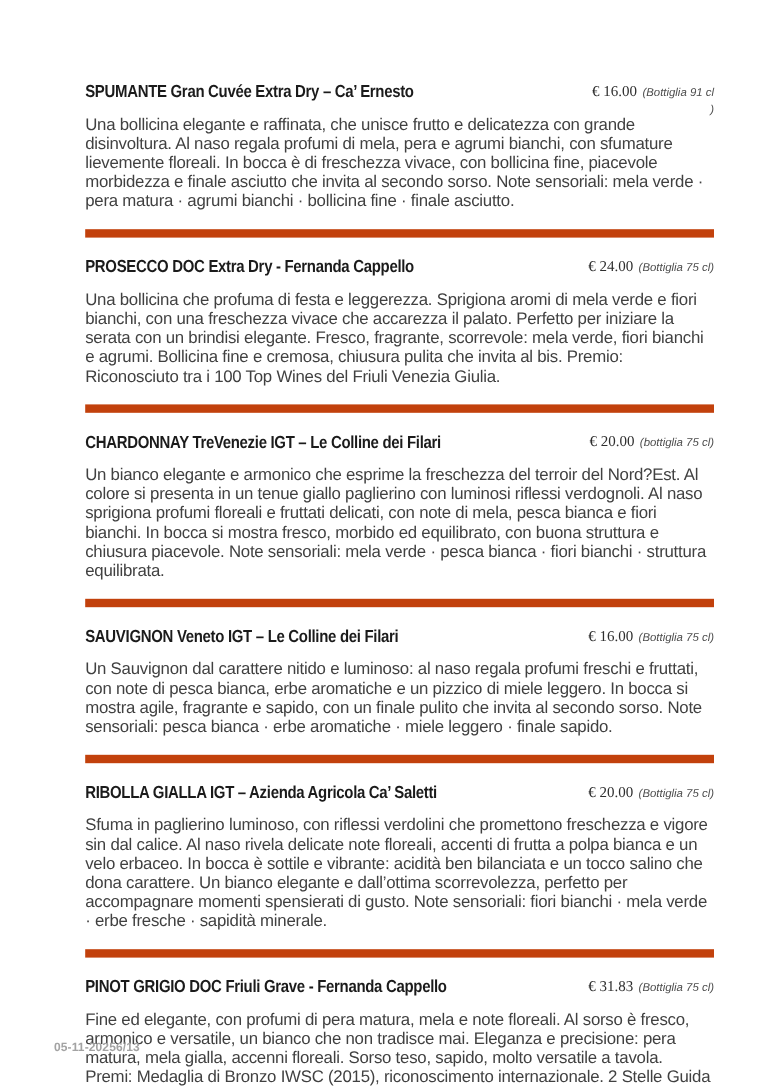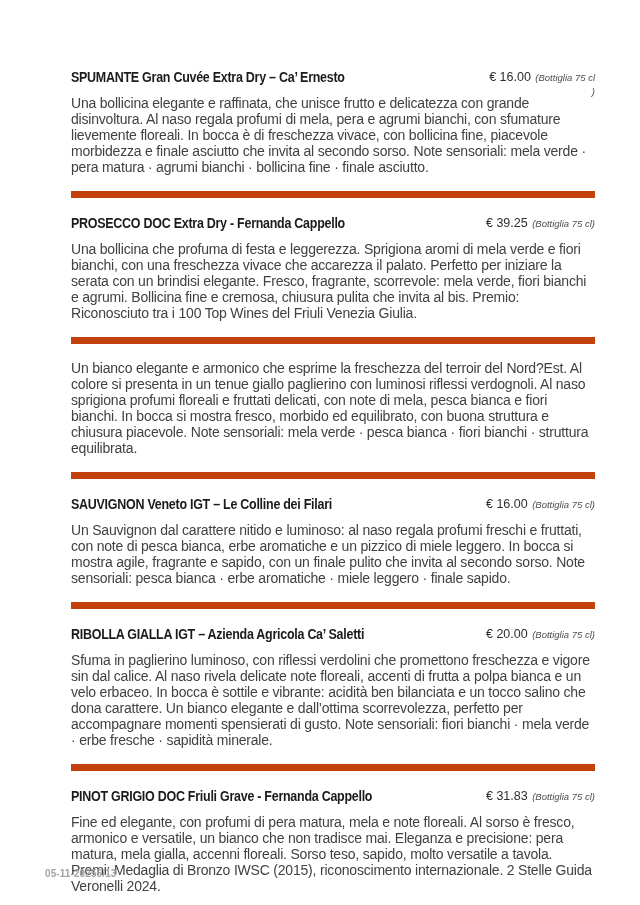--- a/index.html
+++ b/index.html
@@ -49,20 +49,21 @@
     right: 0;
     top: 0;
     width: 130px;
     text-align: right;
     white-space: nowrap;
     line-height: 15px;
   }
   .price-amount {
     font-size: 12.5px;
     color: #2e2e2e;
+    font-family: Liberation Serif, serif;
   }
   .price-note {
     font-size: 9.5px;
     font-style: italic;
     color: #4d4d4d;
   }
   .price-note-overflow {
     display: block;
     font-size: 9.5px;
     font-style: italic;
@@ -92,40 +93,48 @@
 </head>
 <body>
 
 <main class="page">
 
   <section class="wine-item">
     <div class="item-header">
       <h2 class="wine-name">SPUMANTE Gran Cuvée Extra Dry – Ca’ Ernesto</h2>
       <div class="price">
         <span class="price-amount">€ 16.00</span>
-        <span class="price-note">(Bottiglia 75 cl</span>
+        <span class="price-note">(Bottiglia 91 cl</span>
         <span class="price-note-overflow">)</span>
       </div>
     </div>
     <p class="wine-desc">Una bollicina elegante e raffinata, che unisce frutto e delicatezza con grande disinvoltura. Al naso regala profumi di mela, pera e agrumi bianchi, con sfumature lievemente floreali. In bocca è di freschezza vivace, con bollicina fine, piacevole morbidezza e finale asciutto che invita al secondo sorso. Note sensoriali: mela verde · pera matura · agrumi bianchi · bollicina fine · finale asciutto.</p>
   </section>
 
   <section class="wine-item">
     <div class="item-header">
       <h2 class="wine-name">PROSECCO DOC Extra Dry - Fernanda Cappello</h2>
       <div class="price">
-        <span class="price-amount">€ 39.25</span>
+        <span class="price-amount">€ 24.00</span>
         <span class="price-note">(Bottiglia 75 cl)</span>
         <span class="price-note-overflow"></span>
       </div>
     </div>
     <p class="wine-desc">Una bollicina che profuma di festa e leggerezza. Sprigiona aromi di mela verde e fiori bianchi, con una freschezza vivace che accarezza il palato. Perfetto per iniziare la serata con un brindisi elegante. Fresco, fragrante, scorrevole: mela verde, fiori bianchi e agrumi. Bollicina fine e cremosa, chiusura pulita che invita al bis. Premio: Riconosciuto tra i 100 Top Wines del Friuli Venezia Giulia.</p>
   </section>
 
   <section class="wine-item">
+    <div class="item-header">
+      <h2 class="wine-name">CHARDONNAY TreVenezie IGT – Le Colline dei Filari</h2>
+      <div class="price">
+        <span class="price-amount">€ 20.00</span>
+        <span class="price-note">(bottiglia 75 cl)</span>
+        <span class="price-note-overflow"></span>
+      </div>
+    </div>
     <p class="wine-desc">Un bianco elegante e armonico che esprime la freschezza del terroir del Nord?Est. Al colore si presenta in un tenue giallo paglierino con luminosi riflessi verdognoli. Al naso sprigiona profumi floreali e fruttati delicati, con note di mela, pesca bianca e fiori bianchi. In bocca si mostra fresco, morbido ed equilibrato, con buona struttura e chiusura piacevole. Note sensoriali: mela verde · pesca bianca · fiori bianchi · struttura equilibrata.</p>
   </section>
 
   <section class="wine-item">
     <div class="item-header">
       <h2 class="wine-name">SAUVIGNON Veneto IGT – Le Colline dei Filari</h2>
       <div class="price">
         <span class="price-amount">€ 16.00</span>
         <span class="price-note">(Bottiglia 75 cl)</span>
         <span class="price-note-overflow"></span>

